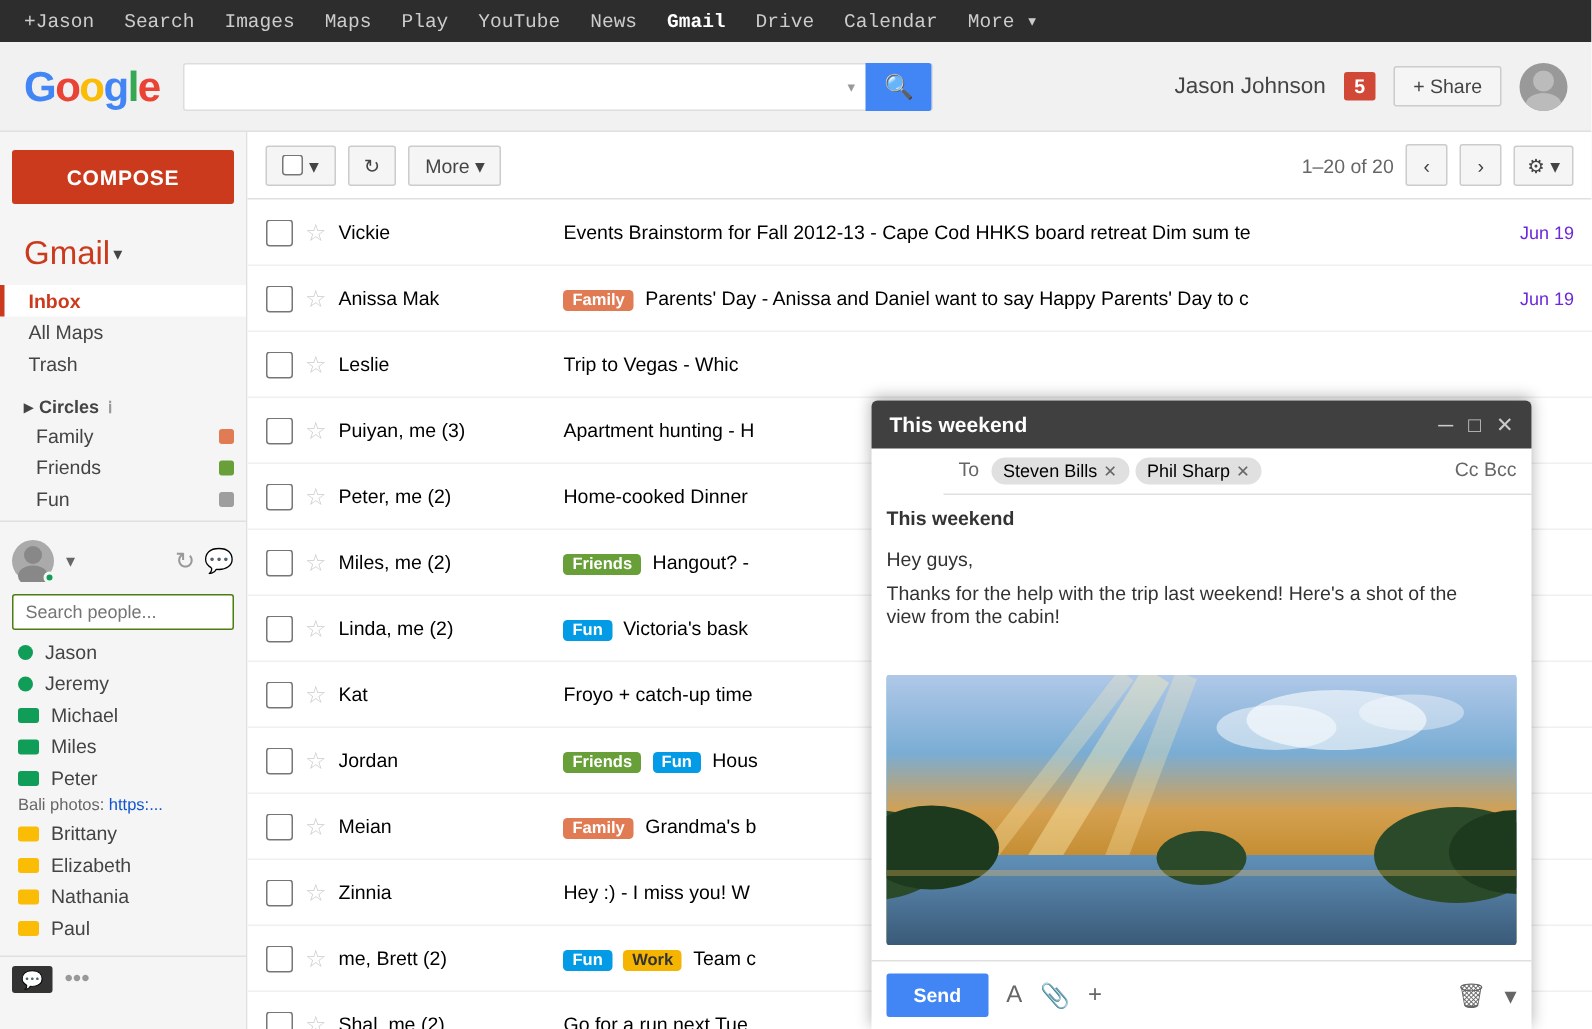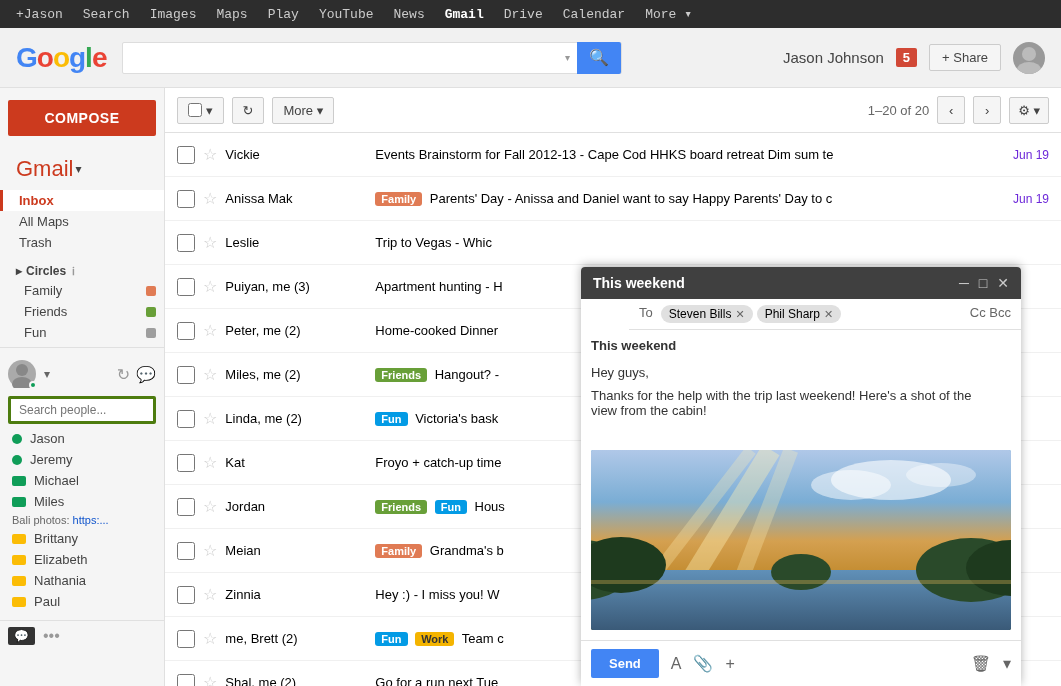--- a/index.html
+++ b/index.html
@@ -223,21 +223,21 @@
       border: 2px solid #f5f5f5;
       position: absolute;
       bottom: -1px;
       right: -1px;
     }
     #chat-icons { display: flex; gap: 6px; margin-left: auto; }
     .chat-icon { color: #999; cursor: pointer; font-size: 16px; }
 
     #search-people {
       width: 100%;
-      border: 3px solid #4d7c0f;
+      border: 1px solid #4d7c0f;
       padding: 4px 8px;
       font-size: 12px;
       border-radius: 2px;
       margin: 4px 0;
     }
 
     .contact-item {
       display: flex;
       align-items: center;
       gap: 8px;
@@ -594,20 +594,24 @@
         <span>Jeremy</span>
       </div>
       <div class="contact-item">
         <span class="contact-status" style="background:#0f9d58;width:14px;height:10px;border-radius:2px;"></span>
         <span>Michael</span>
       </div>
       <div class="contact-item">
         <span class="contact-status" style="background:#0f9d58;width:14px;height:10px;border-radius:2px;"></span>
         <span>Miles</span>
       </div>
+      <div class="contact-item">
+        <span class="contact-status" style="background:#0f9d58;width:14px;height:10px;border-radius:2px;"></span>
+        <span>Peter</span>
+      </div>
       <div style="font-size:11px;color:#666;padding:2px 4px;">Bali photos: <span style="color:#1155cc;cursor:pointer;">https:...</span></div>
       <div class="contact-item">
         <span class="contact-status" style="background:#fbbc05;width:14px;height:10px;border-radius:2px;"></span>
         <span>Brittany</span>
       </div>
       <div class="contact-item">
         <span class="contact-status" style="background:#fbbc05;width:14px;height:10px;border-radius:2px;"></span>
         <span>Elizabeth</span>
       </div>
       <div class="contact-item">

